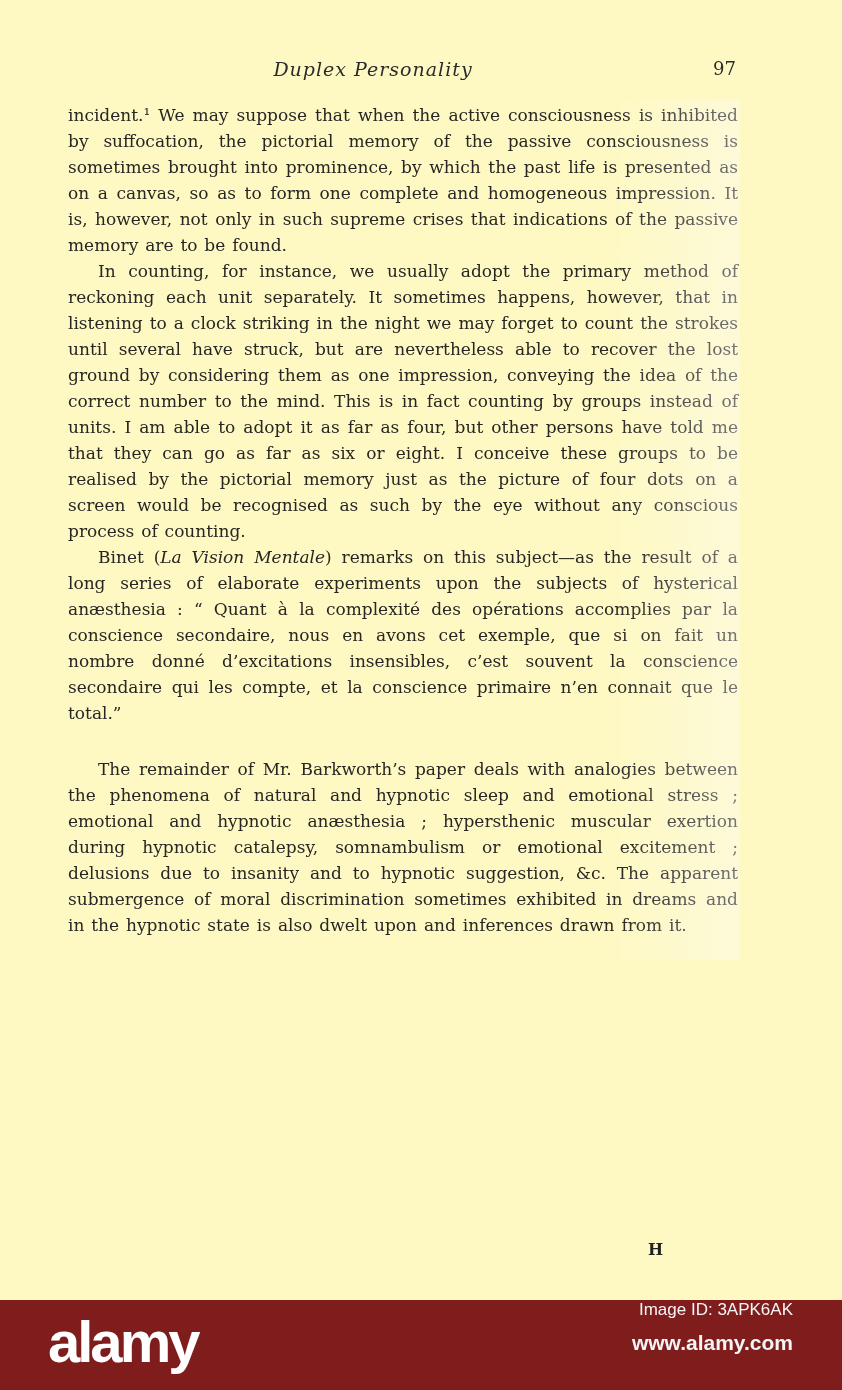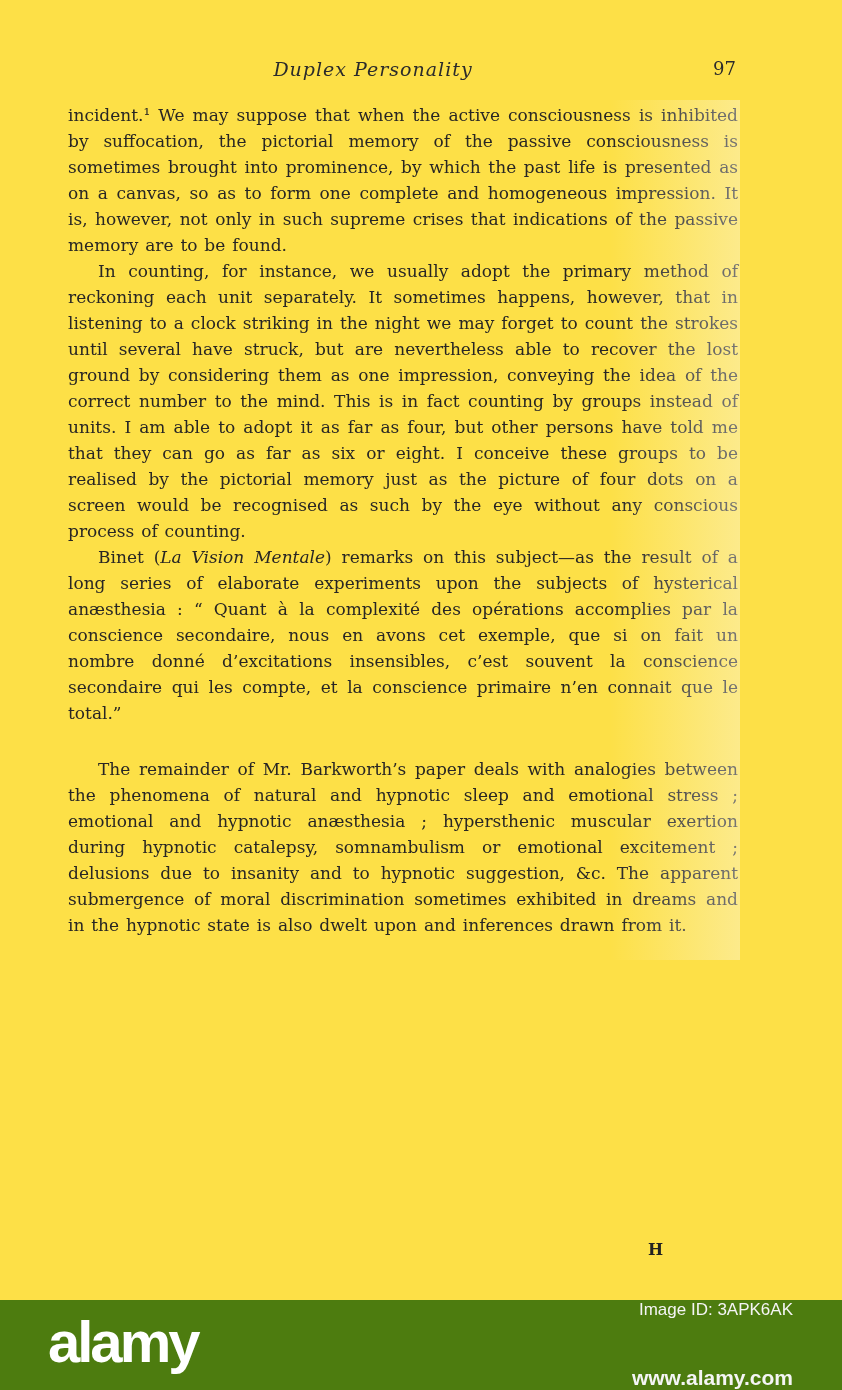--- a/index.html
+++ b/index.html
@@ -9,21 +9,21 @@
     height: 1390px;
     background: #ffffff;
     font-family: "DejaVu Serif", serif;
     overflow: hidden;
   }
   .page {
     position: absolute;
     top: 0; left: 0;
     width: 842px;
     height: 1300px;
-    background: #fde047;
+    background: #fef9c3;
     color: #262626;
   }
   .running-head {
     position: absolute;
     top: 58px;
     left: 68px;
     width: 670px;
     height: 28px;
   }
   .head-title {
@@ -91,40 +91,40 @@
     font-size: 16px;
     font-weight: bold;
     color: #222222;
   }
   .watermark-bar {
     position: absolute;
     top: 1300px;
     left: 0;
     width: 842px;
     height: 90px;
-    background: #4d7c0f;
+    background: #7f1d1d;
   }
   .alamy-logo {
     position: absolute;
     left: 48px;
     top: 8px;
     font-family: "Liberation Sans", sans-serif;
     font-weight: bold;
     font-size: 58px;
     letter-spacing: -3px;
     color: #ffffff;
   }
   .wm-right {
     position: absolute;
     right: 49px;
     top: 0;
     height: 90px;
     display: flex;
     flex-direction: column;
-    justify-content: space-between;
+    justify-content: flex-start;
     align-items: flex-end;
     gap: 3px;
     font-family: "Liberation Sans", sans-serif;
     color: #f5f5f5;
   }
   .wm-image-id { font-size: 17px; font-weight: normal; }
   .wm-url { font-size: 21px; font-weight: bold; margin-top: 8px; }
 </style>
 </head>
 <body>

